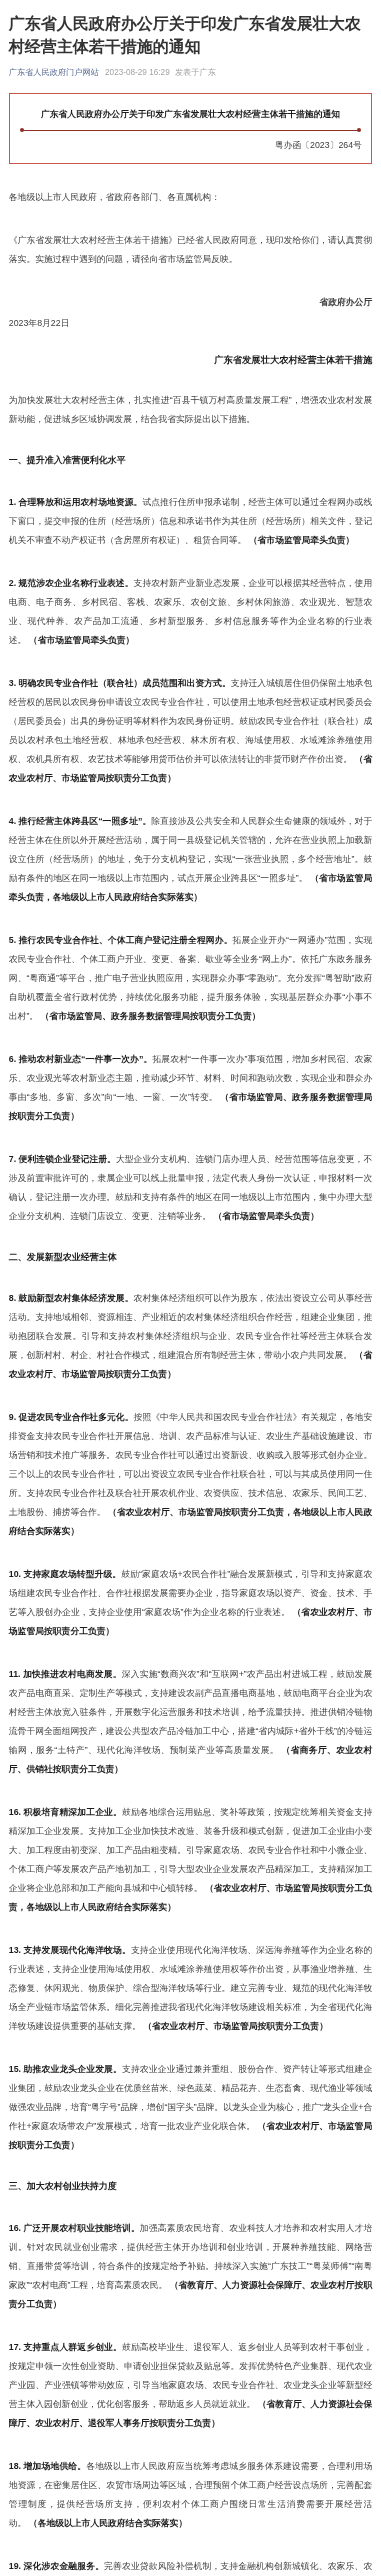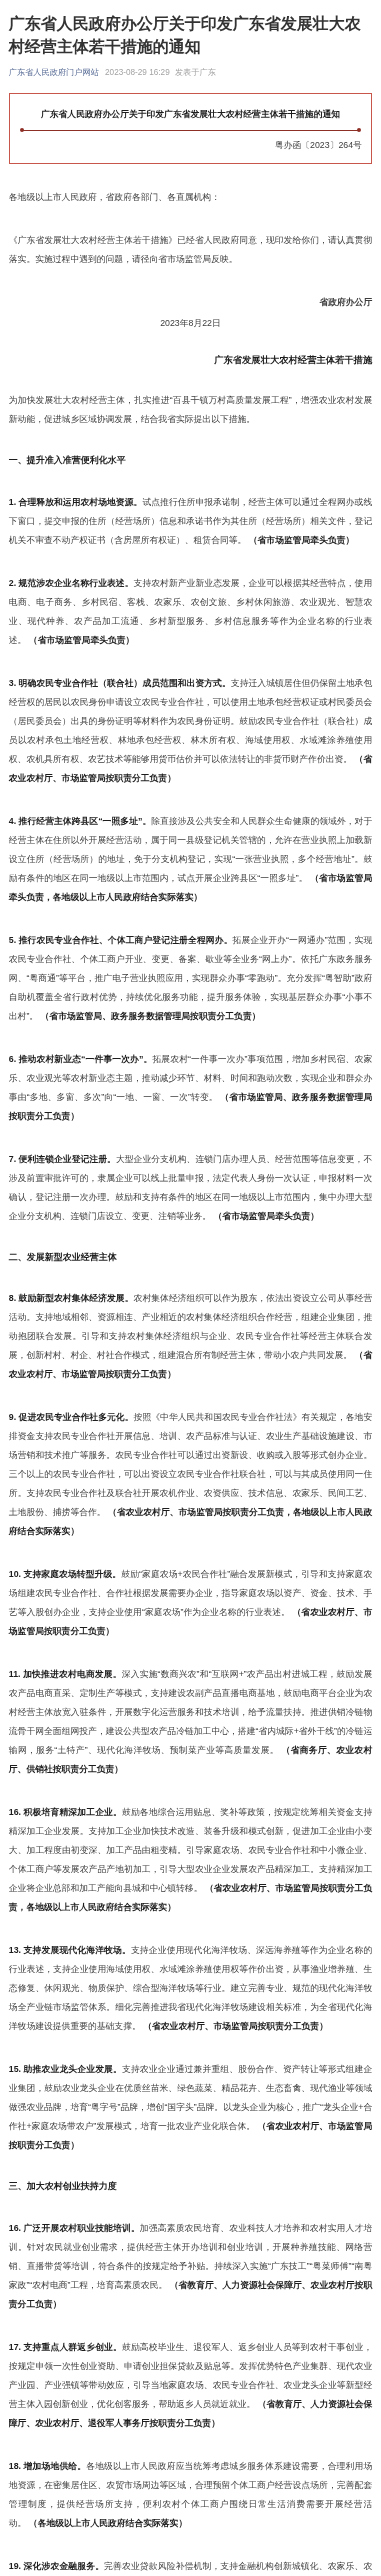--- a/index.html
+++ b/index.html
@@ -13,21 +13,21 @@
   .meta .loc{color:#a3a3a3;}
   .notice-box{border:0.5px solid #c9564a;margin:3.1px 0 23px;padding:13.4px 9.3px 11.3px;}
   .nb-title{text-align:center;font-weight:700;font-size:8.8px;line-height:14px;color:#1d1d1d;}
   .nb-divider{position:relative;height:1px;background:#8e2f26;margin:8.2px 1.5px 9.3px;}
   .nb-divider .dot{position:absolute;top:-1.5px;width:4.1px;height:4.1px;border-radius:50%;background:#8e2f26;}
   .nb-divider .dot.l{left:-1px;}
   .nb-divider .dot.r{right:-1px;}
   .nb-no{text-align:right;font-size:8.8px;color:#3c3c3c;}
   #doc-body p{font-size:8.8px;line-height:19px;margin:24px 0;text-align:justify;color:#3c3c3c;}
   #doc-body p.signoff{text-align:right;margin:15.5px 0 2.1px;font-weight:bold;}
-  #doc-body p.signoff-date{text-align:center;margin:2.1px 0 15.5px;}
+  #doc-body p.signoff-date{text-align:left;margin:2.1px 0 15.5px;}
   #doc-body h2.doc-title{text-align:right;font-size:9.3px;font-weight:700;color:#1d1d1d;margin:19.6px 0 14.4px;line-height:14.4px;}
   #doc-body h3.sec{font-size:9px;font-weight:700;color:#1d1d1d;margin:18.5px 0 15.5px;line-height:15.5px;}
   #doc-body .item b{color:#1d1d1d;font-weight:700;}
 </style>
 </head>
 <body>
 
 <div class="page">
   <div class="inner">
     <h1 class="title">广东省人民政府办公厅关于印发广东省发展壮大农村经营主体若干措施的通知</h1>

